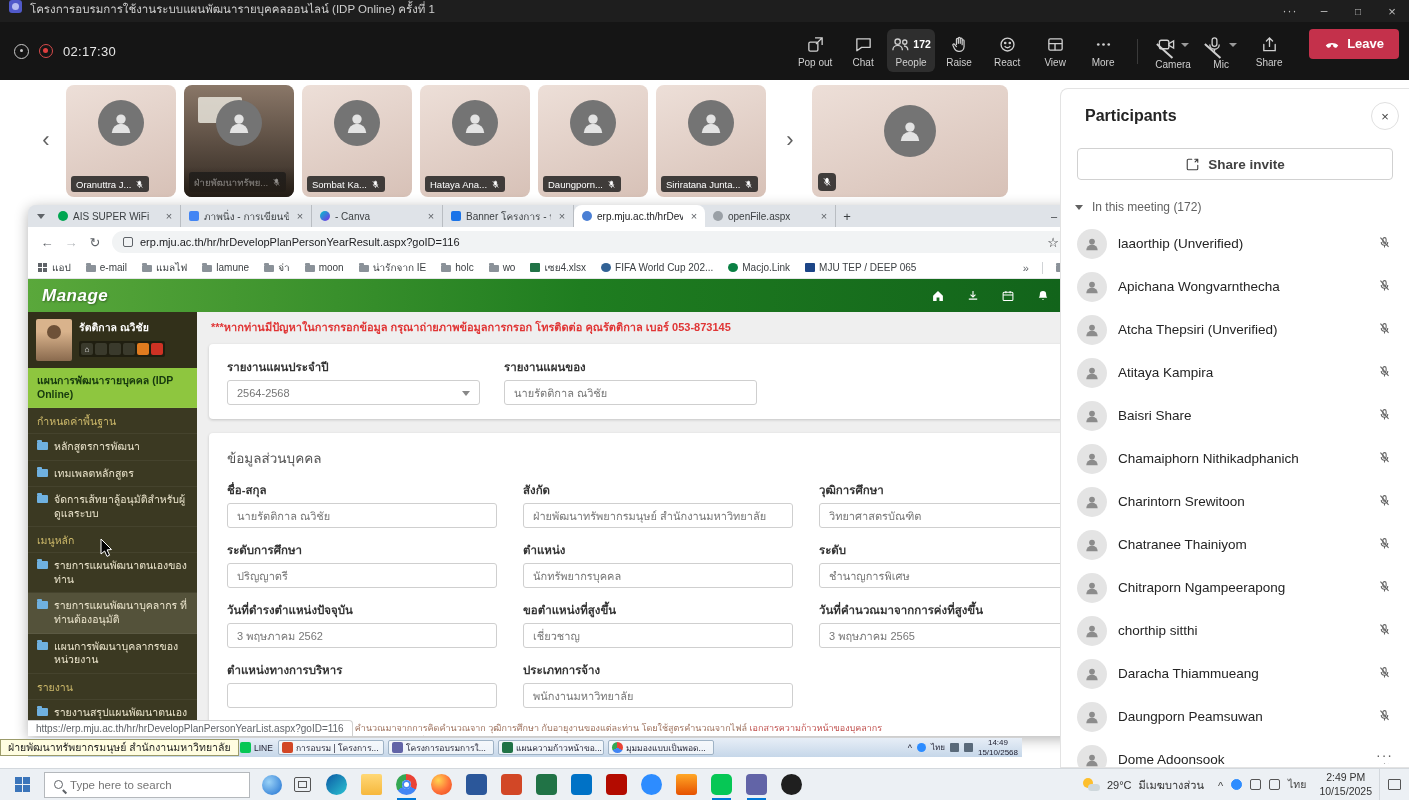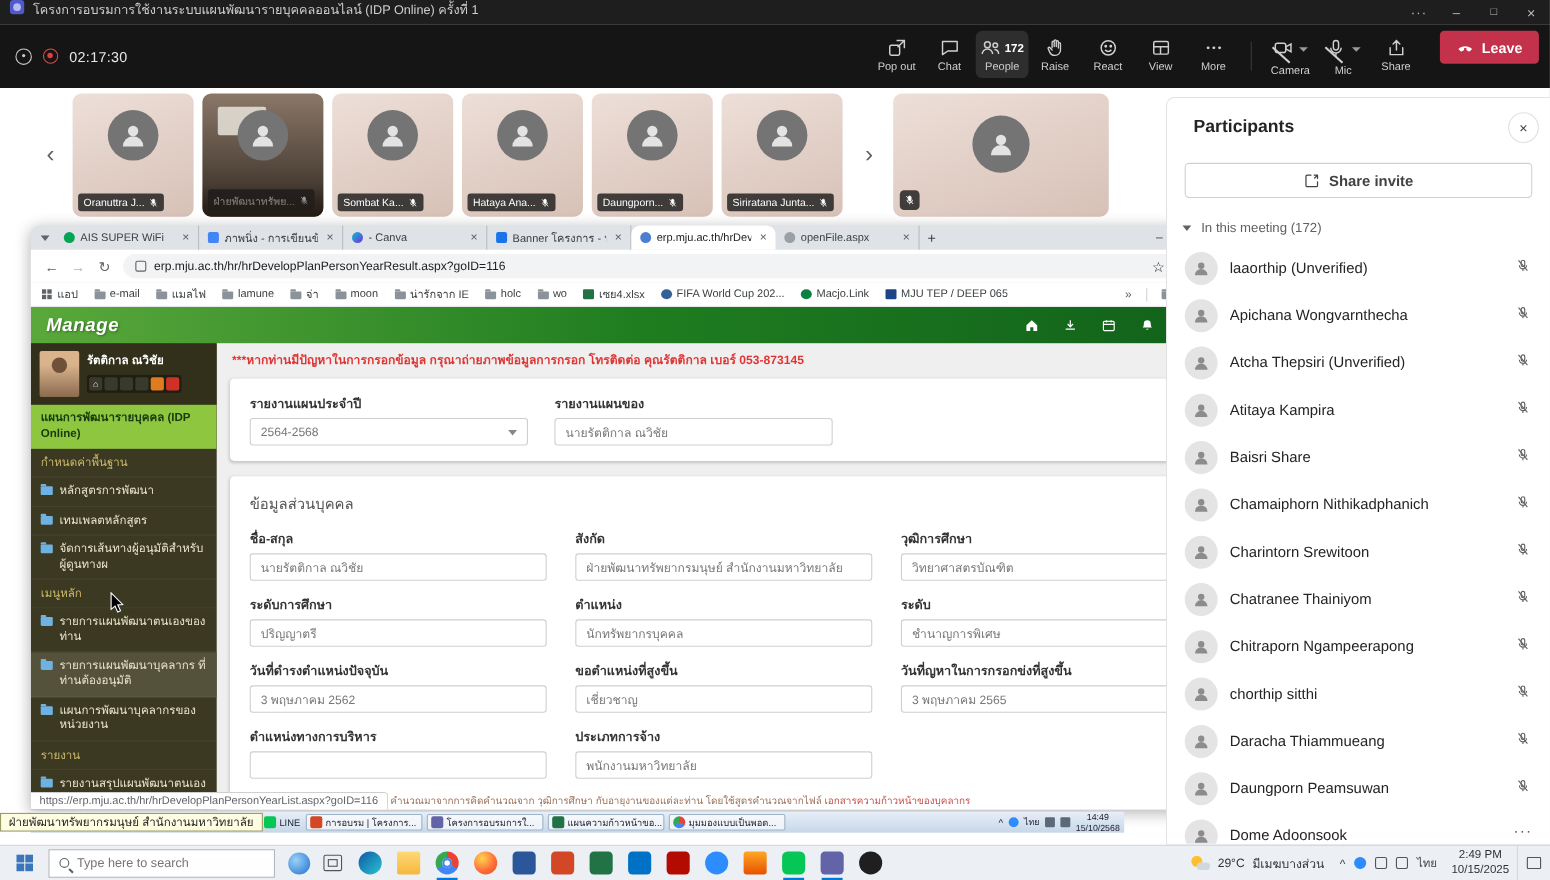--- a/index.html
+++ b/index.html
@@ -672,21 +672,21 @@
                   <span>หลักสูตรการพัฒนา</span>
                 </div>
 
                 <div class="sb-item item">
                   <span class="sb-folder"></span>
                   <span>เทมเพลตหลักสูตร</span>
                 </div>
 
                 <div class="sb-item item">
                   <span class="sb-folder"></span>
-                  <span>จัดการเส้นทางผู้อนุมัติสำหรับผู้ดูนทางผ</span>
+                  <span>จัดการเส้ทยาลู้อนุมัติสำหรับผู้ดูแลระบบ</span>
                 </div>
 
                 <div class="sb-item section">
 
                   <span>เมนูหลัก</span>
                 </div>
 
                 <div class="sb-item item">
                   <span class="sb-folder"></span>
                   <span>รายการแผนพัฒนาตนเองของท่าน</span>
@@ -792,21 +792,21 @@
                   </div>
 
                   <div>
                     <span class="f-label">ขอตำแหน่งที่สูงขึ้น</span>
                     <div class="inp">
                       <span class="ellip">เชี่ยวชาญ</span>
                     </div>
                   </div>
 
                   <div>
-                    <span class="f-label">วันที่ญหาในการกรอกข่งที่สูงขึ้น</span>
+                    <span class="f-label">วันที่คำนวณมาจากการค่งที่สูงขึ้น</span>
                     <div class="inp">
                       <span class="ellip">3 พฤษภาคม 2565</span>
                     </div>
                   </div>
 
                   <div>
                     <span class="f-label">ตำแหน่งทางการบริหาร</span>
                     <div class="inp">
                       <span class="ellip"></span>
                     </div>

